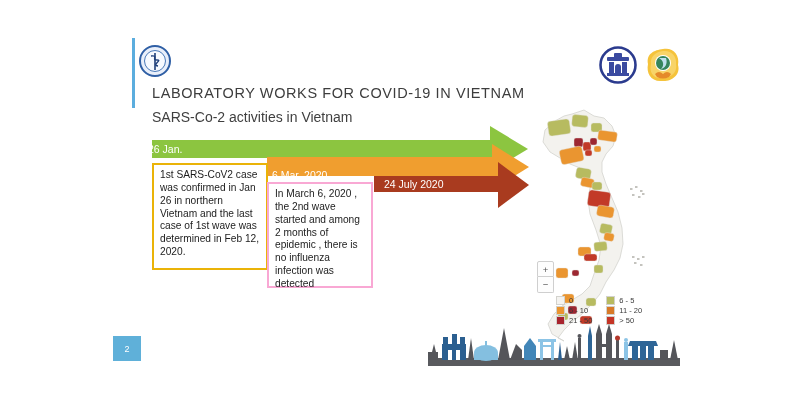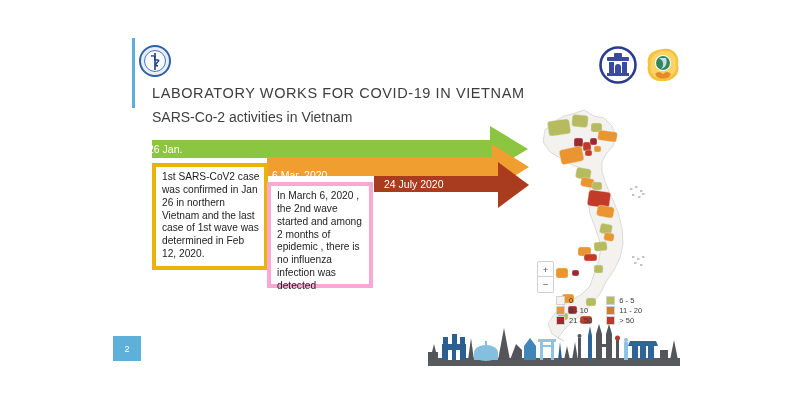--- a/index.html
+++ b/index.html
@@ -17,22 +17,22 @@
   .subtitle { position:absolute; left:152px; top:109px; font-size:14px; color:#3f3f3f; }
 
   .arrows-svg { position:absolute; left:150px; top:120px; }
   .band-label { position:absolute; color:#fff; font-size:10.5px; white-space:nowrap; }
   .lbl-1 { left:148px; top:143px; }
   .lbl-2 { left:272px; top:169px; }
   .lbl-3 { left:384px; top:178px; }
 
   .tbox { position:absolute; background:#fff; padding:4px 4px 0 6px; font-size:10.2px;
           line-height:1.26; color:#1c1c1c; white-space:pre-wrap; }
-  .tbox-1 { left:152px; top:163px; width:116px; height:107px; border:4px solid #eab308; }
-  .tbox-2 { left:267px; top:182px; width:106px; height:106px; border:4px solid #f9a8d4; }
+  .tbox-1 { left:152px; top:163px; width:116px; height:107px; border:2px solid #eab308; }
+  .tbox-2 { left:267px; top:182px; width:106px; height:106px; border:2px solid #f9a8d4; }
   .tbox-3 { left:374px; top:192px; width:129px; height:125px; border:1px solid #dfa97b; }
 
   .stats { position:absolute; left:162px; top:291px; font-size:10.5px; color:#141414; }
   .stats div { line-height:14.5px; white-space:pre-wrap; }
   .stats .indent { padding-left:9px; }
 
   .page-tab { position:absolute; left:113px; top:336px; width:28px; height:25px;
               background:#5fb0d9; color:#fff; font-size:9px; display:flex;
               align-items:center; justify-content:center; }
 

